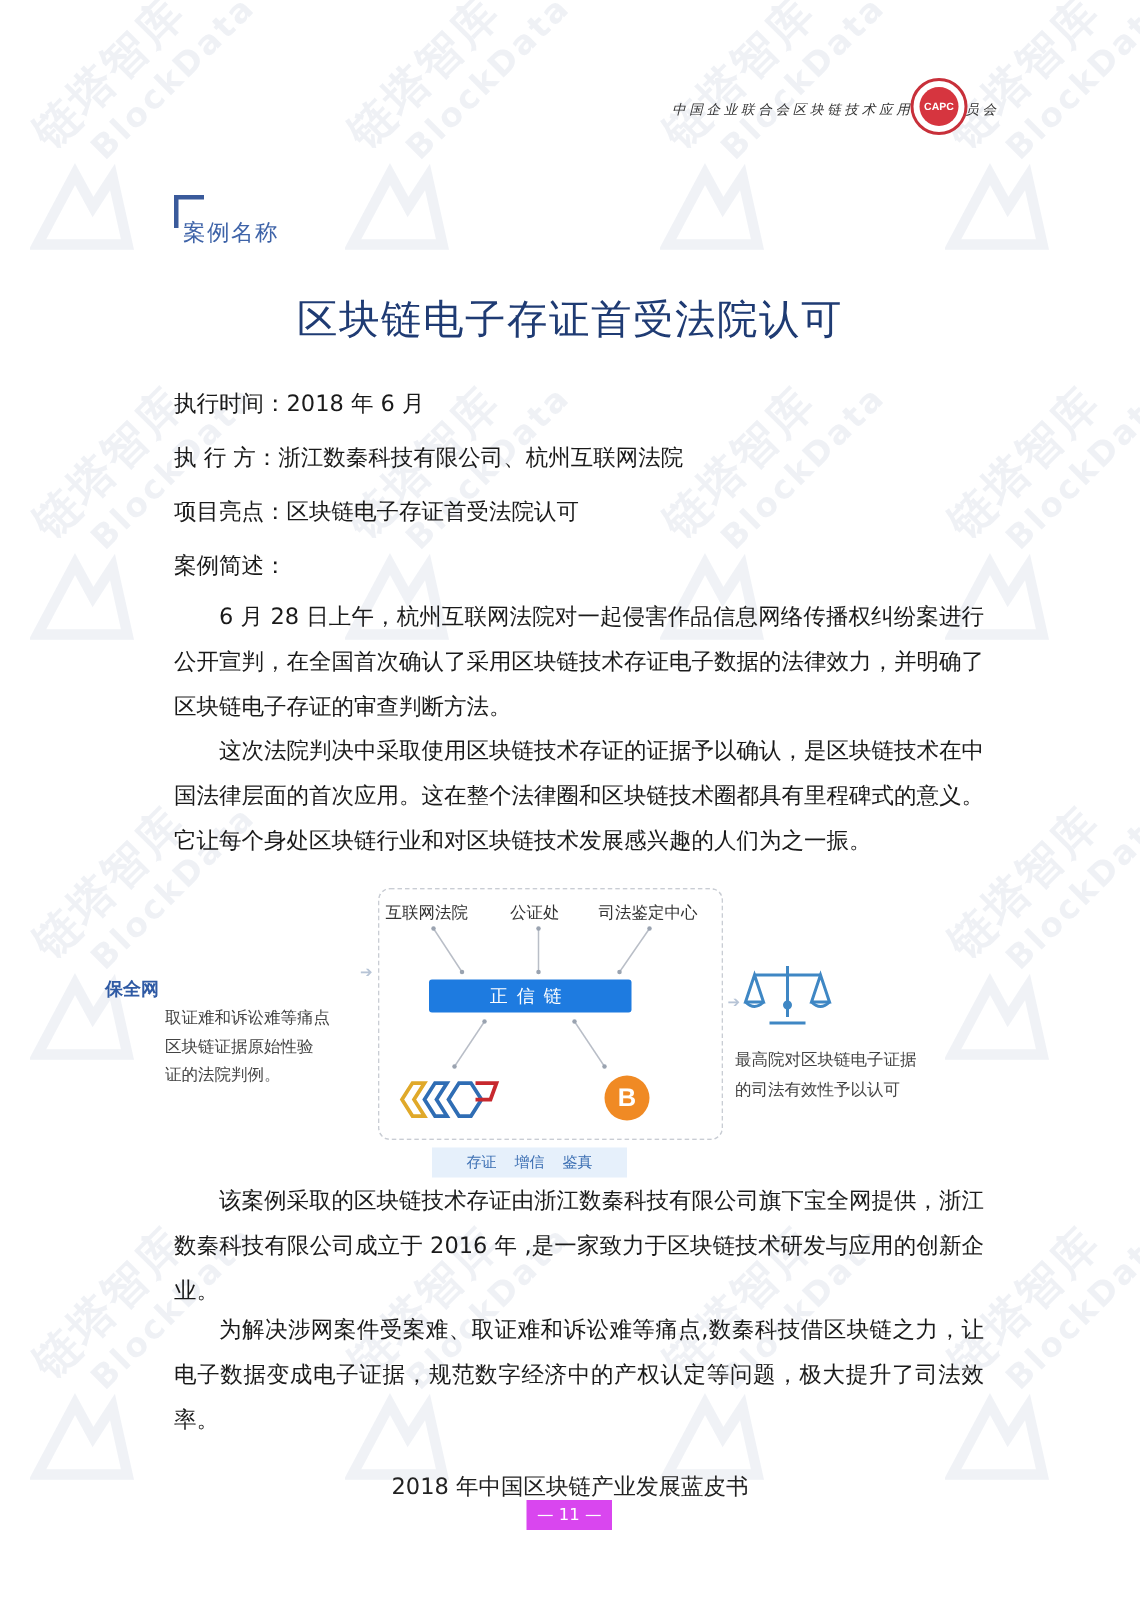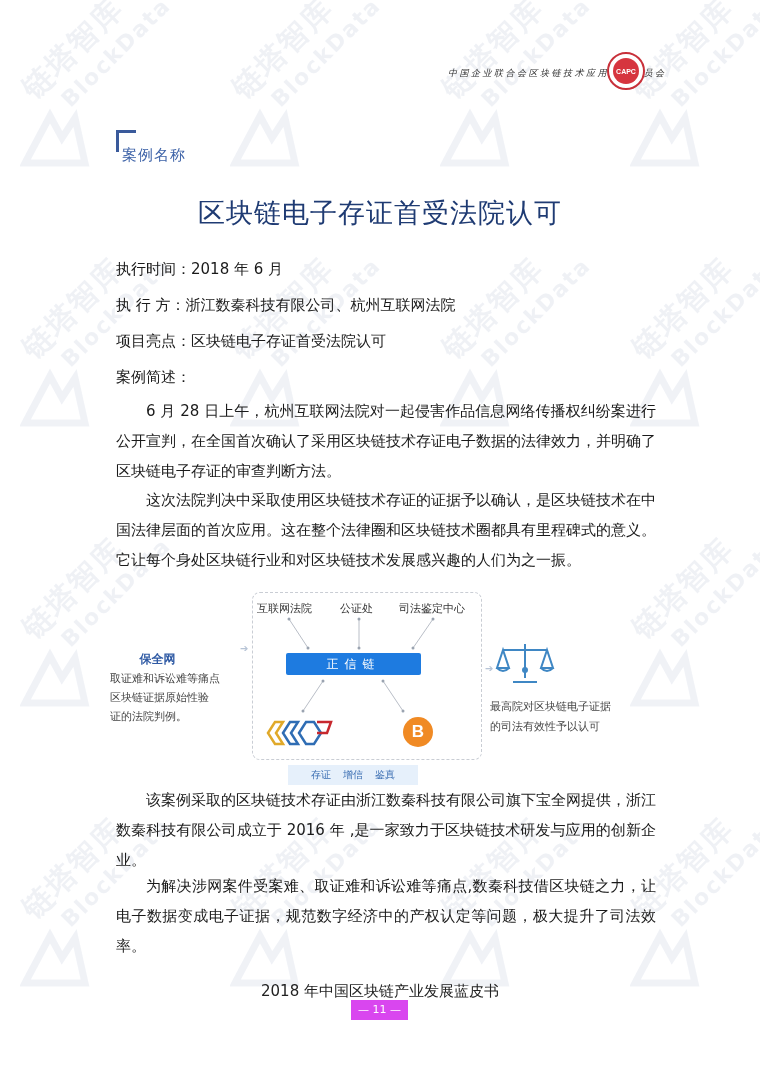--- a/index.html
+++ b/index.html
@@ -116,21 +116,21 @@
       position: absolute;
       left: 100px; top: 585px;
       width: 540px; height: 200px;
     }
     .dg-left {
       position: absolute;
       left: 10px; top: 65px; width: 135px;
       font-size: 11px; line-height: 19px; color: #444;
     }
     .dg-left .dg-title {
-      text-align: center; font-weight: bold; color: #2f5aa4; font-size: 12px; margin-left: -40px;
+      font-weight: bold; color: #2f5aa4; font-size: 12px; margin-left: -40px;
     }
     .dg-arrow {
       position: absolute; color: #b7c4d6; font-size: 10px;
     }
     .dg-box {
       position: absolute;
       left: 152px; top: 7px;
       width: 230px; height: 168px;
       border: 1px dashed #c9cdd4;
       border-radius: 8px;

